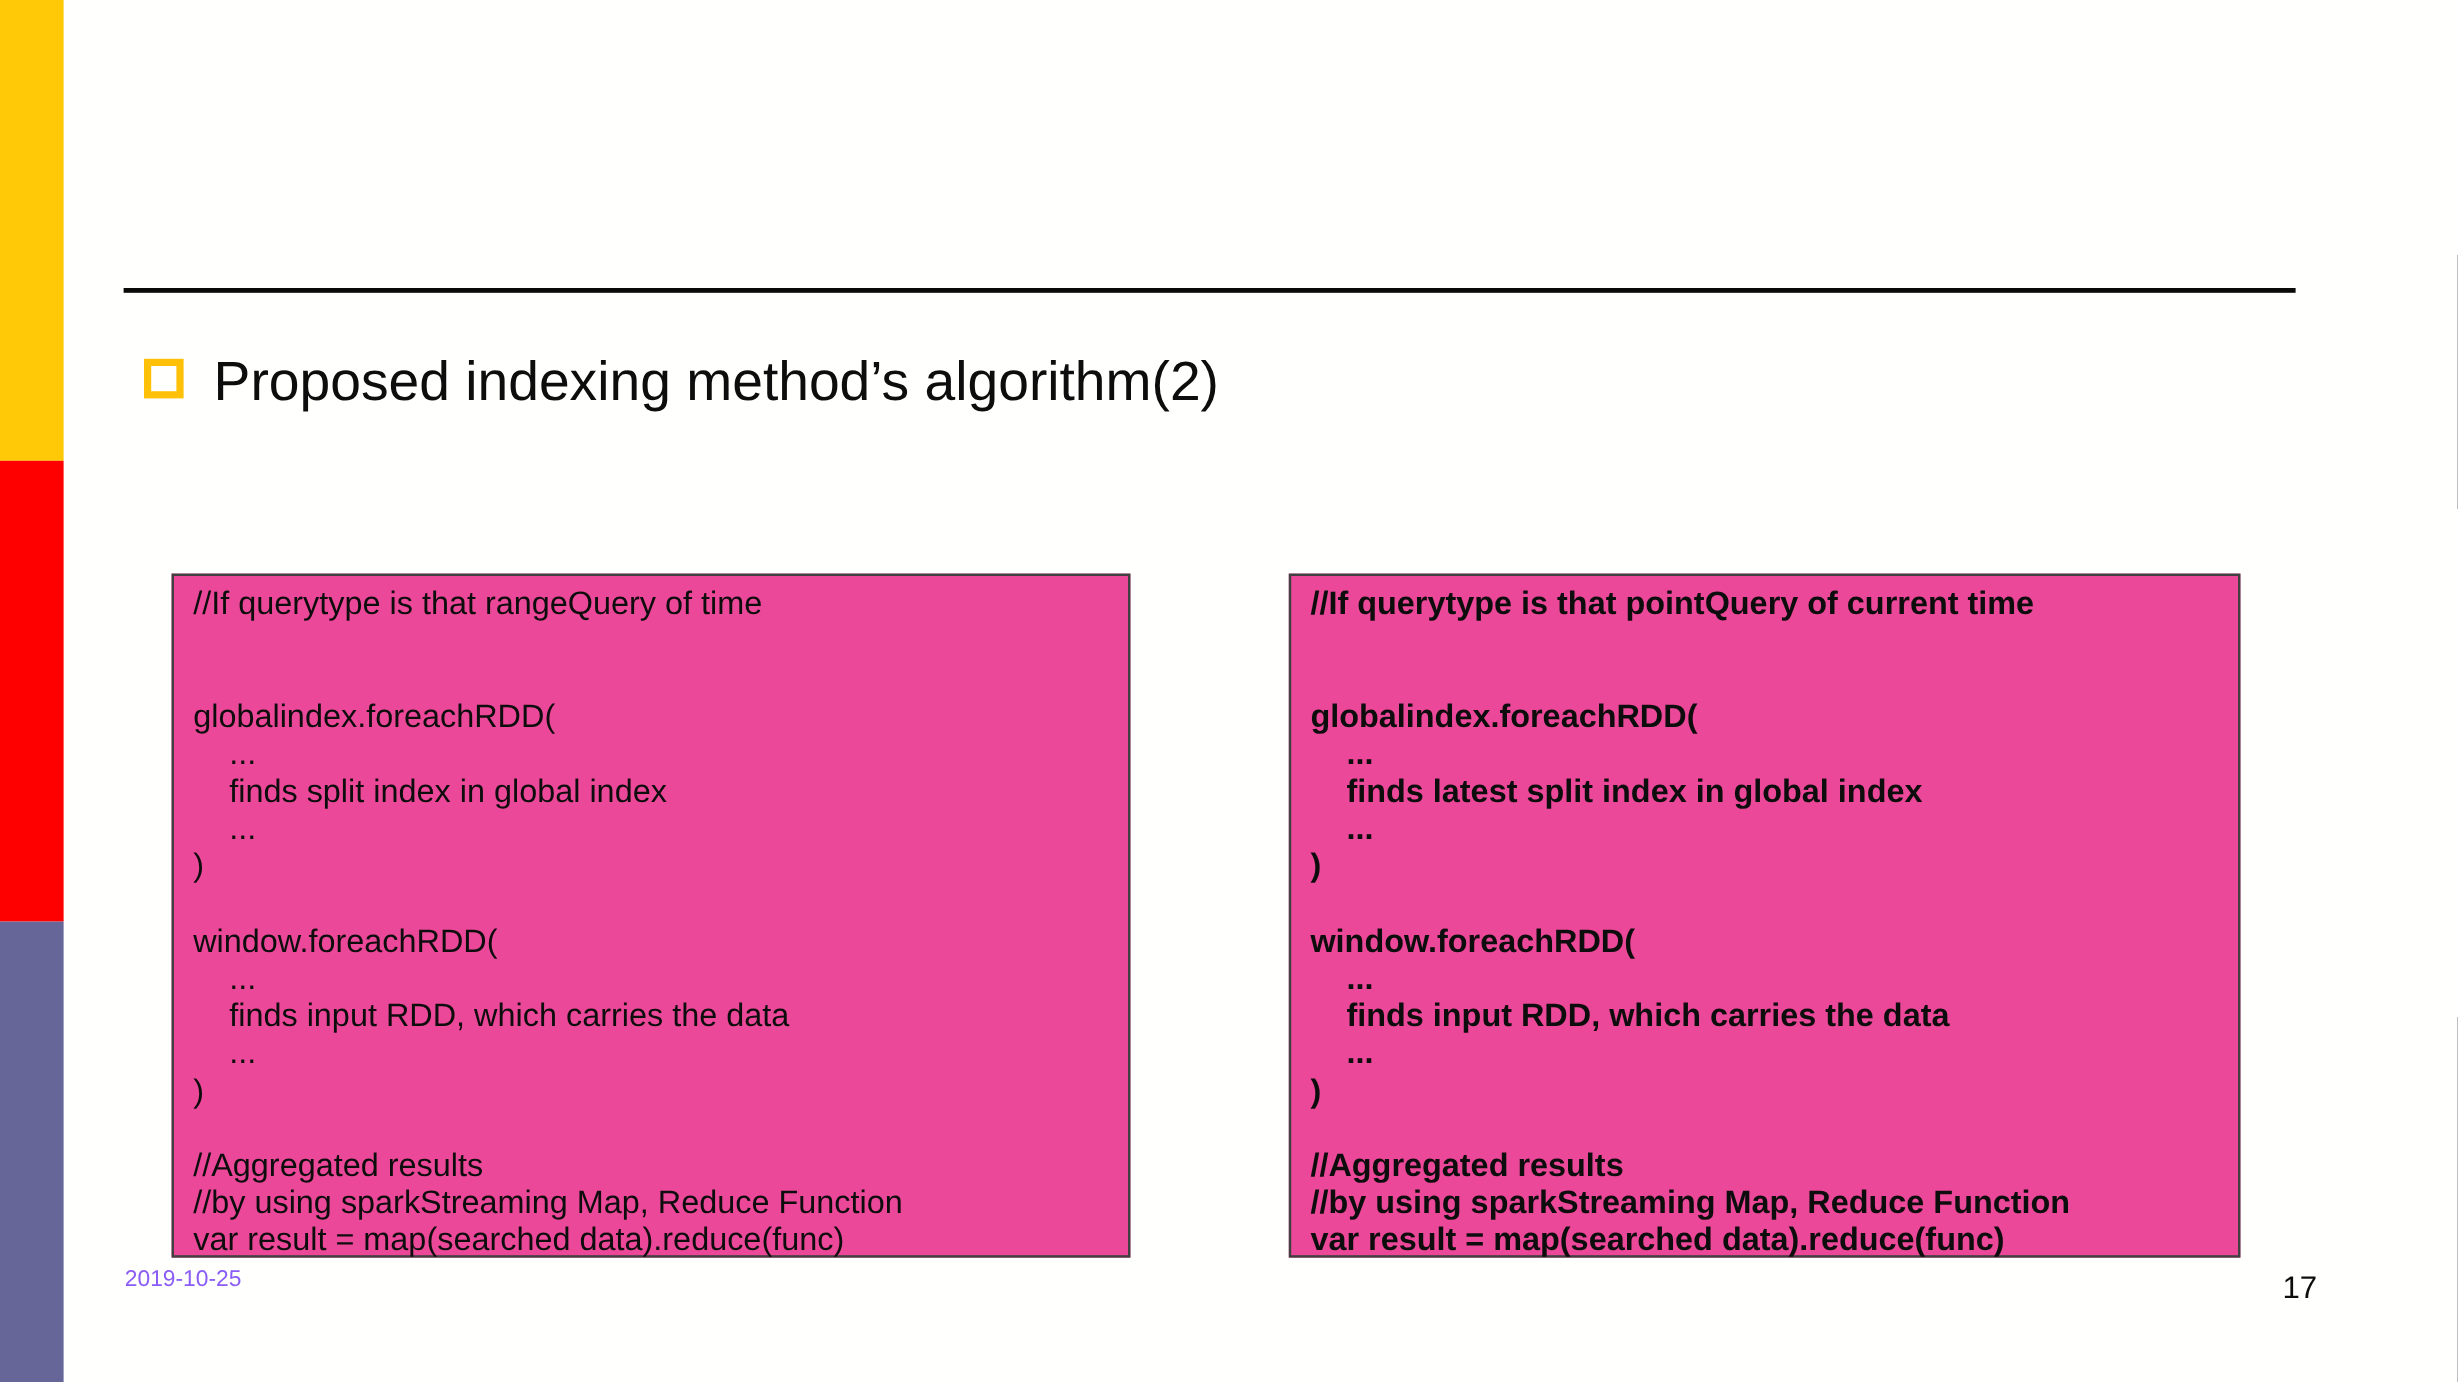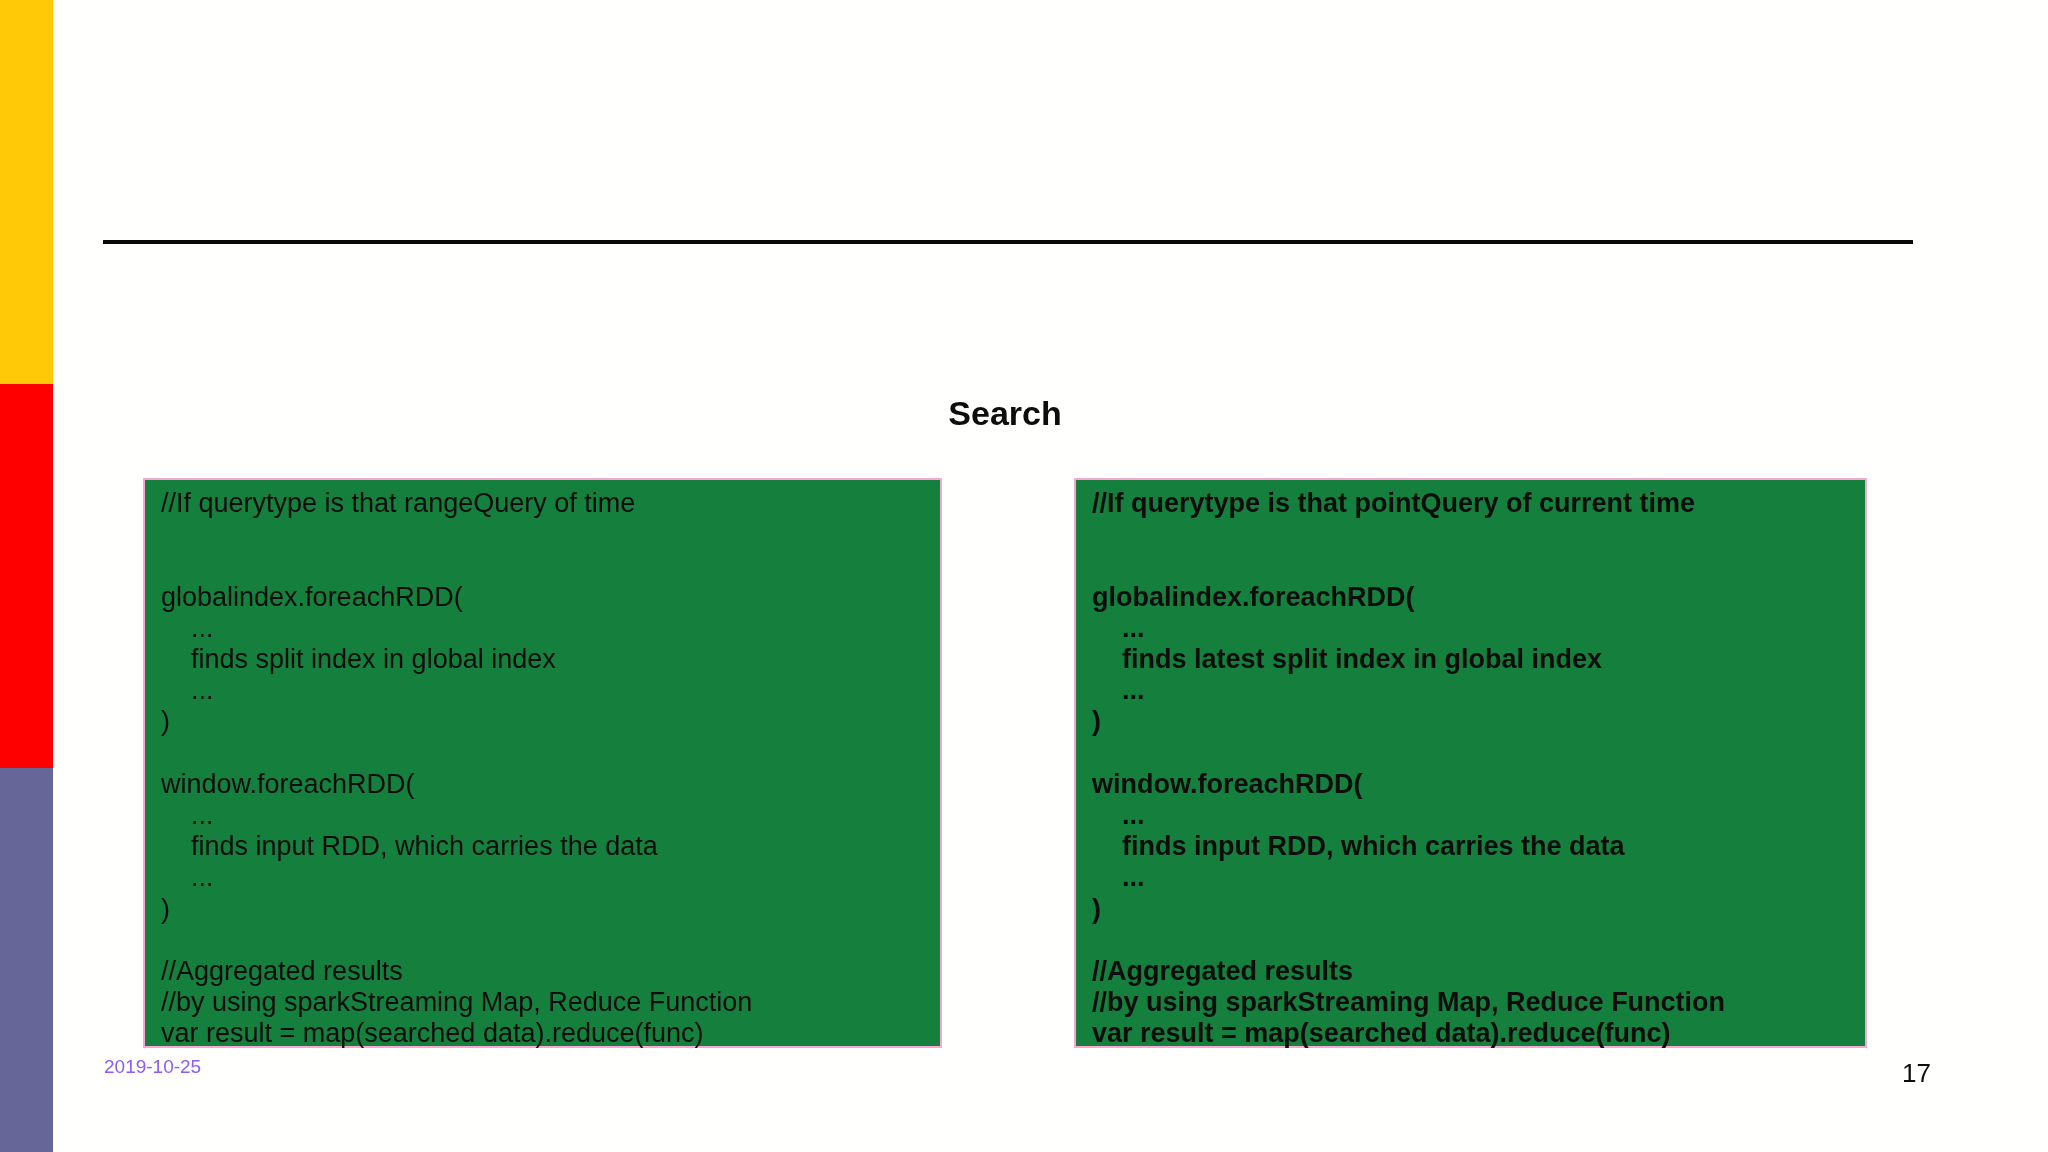--- a/index.html
+++ b/index.html
@@ -36,21 +36,21 @@
     white-space:nowrap;
   }
   
   .section-heading{
     position:absolute;left:143px;top:394px;width:1724px;margin:0;
     text-align:center;font-size:34px;font-weight:bold;color:#0d0d0d;
   }
   
   .code-box{
     position:absolute;top:478px;height:570px;
-    border:2px solid #f9a8d4;background:#15803d;box-sizing:border-box;
+    border:2px solid #404040;background:#ec4899;box-sizing:border-box;
     padding:8px 14px 0 16px;
   }
   .code-box.left{left:143px;width:799px;}
   .code-box.right{left:1074px;width:793px;font-weight:bold;}
   .code-text{
     margin:0;font-family:"Liberation Sans","DejaVu Sans",sans-serif;
     font-size:27px;line-height:31.2px;color:#0d0d0d;
     white-space:pre;
   }
   
@@ -69,22 +69,25 @@
 
   <div class="edge-bar">
     <div class="edge-seg yellow"></div>
     <div class="edge-seg red"></div>
     <div class="edge-seg purple"></div>
   </div>
 
 
   <div class="title-rule"></div>
 
+  <div class="bullet-row">
+    <span class="bullet-square"></span>
+    <p class="bullet-text">Proposed indexing method’s algorithm(2)</p>
+  </div>
 
-  <h2 class="section-heading">Search</h2>
 
   <div class="code-box left">
     <pre class="code-text">//If querytype is that rangeQuery of time
 
 
 globalindex.foreachRDD(
     ...
     finds split index in global index
     ...
 )

